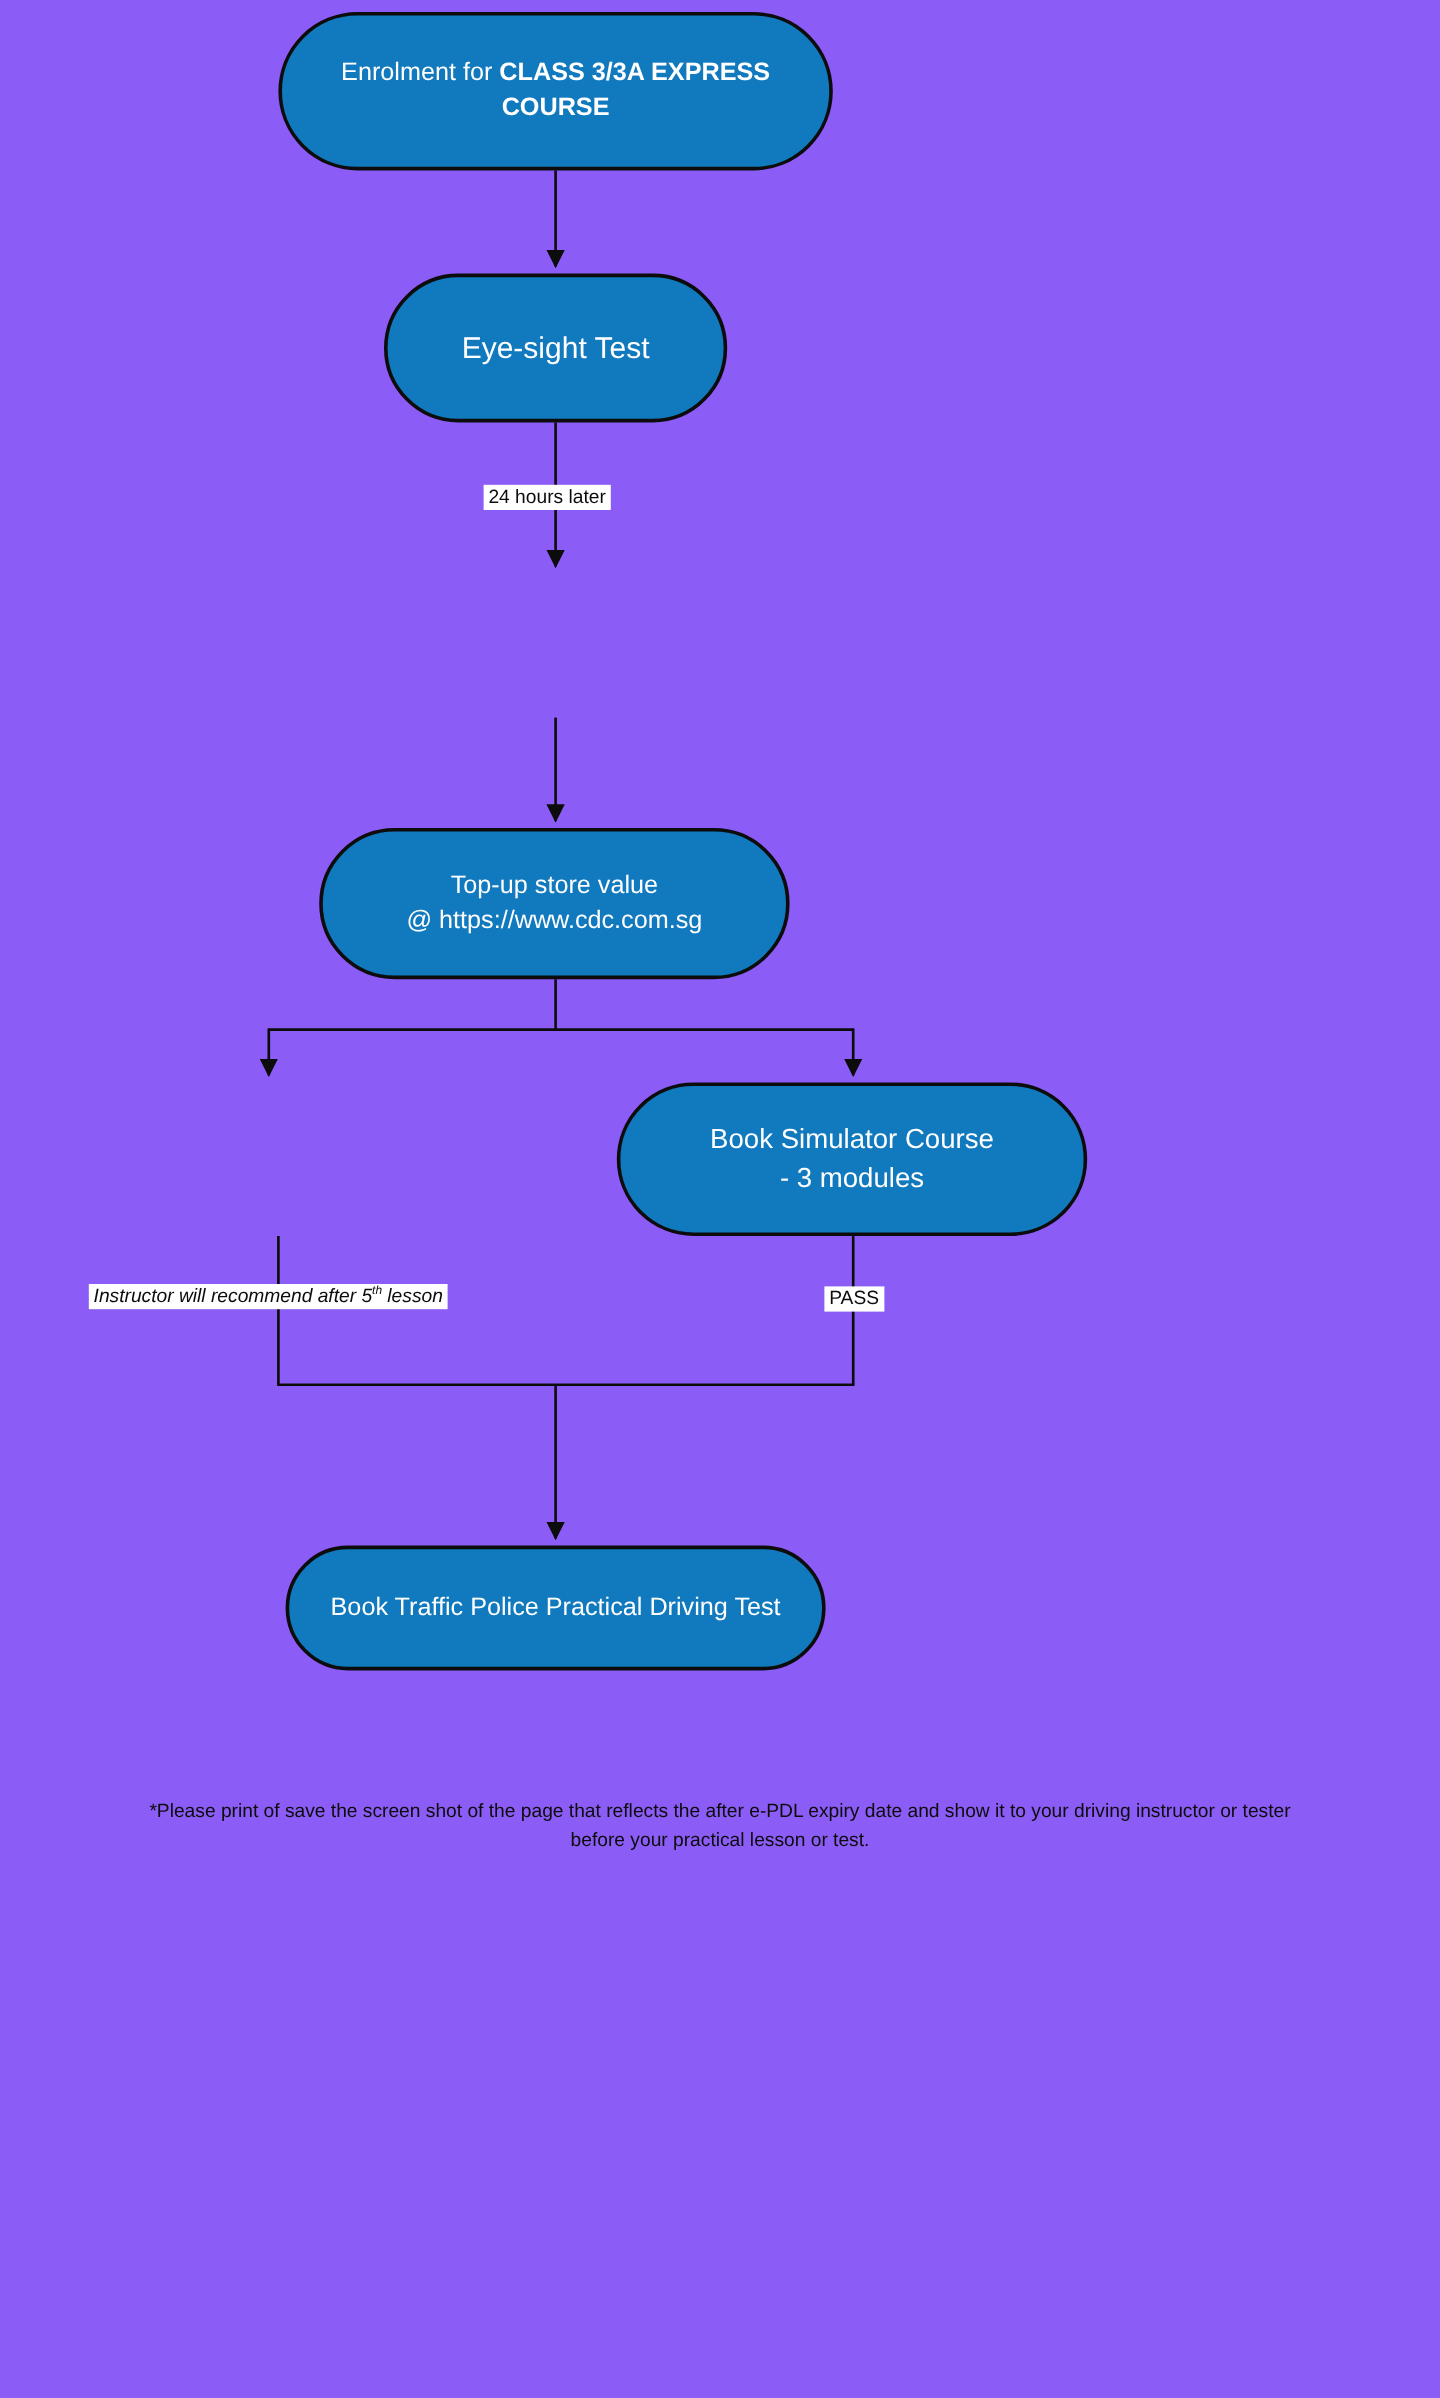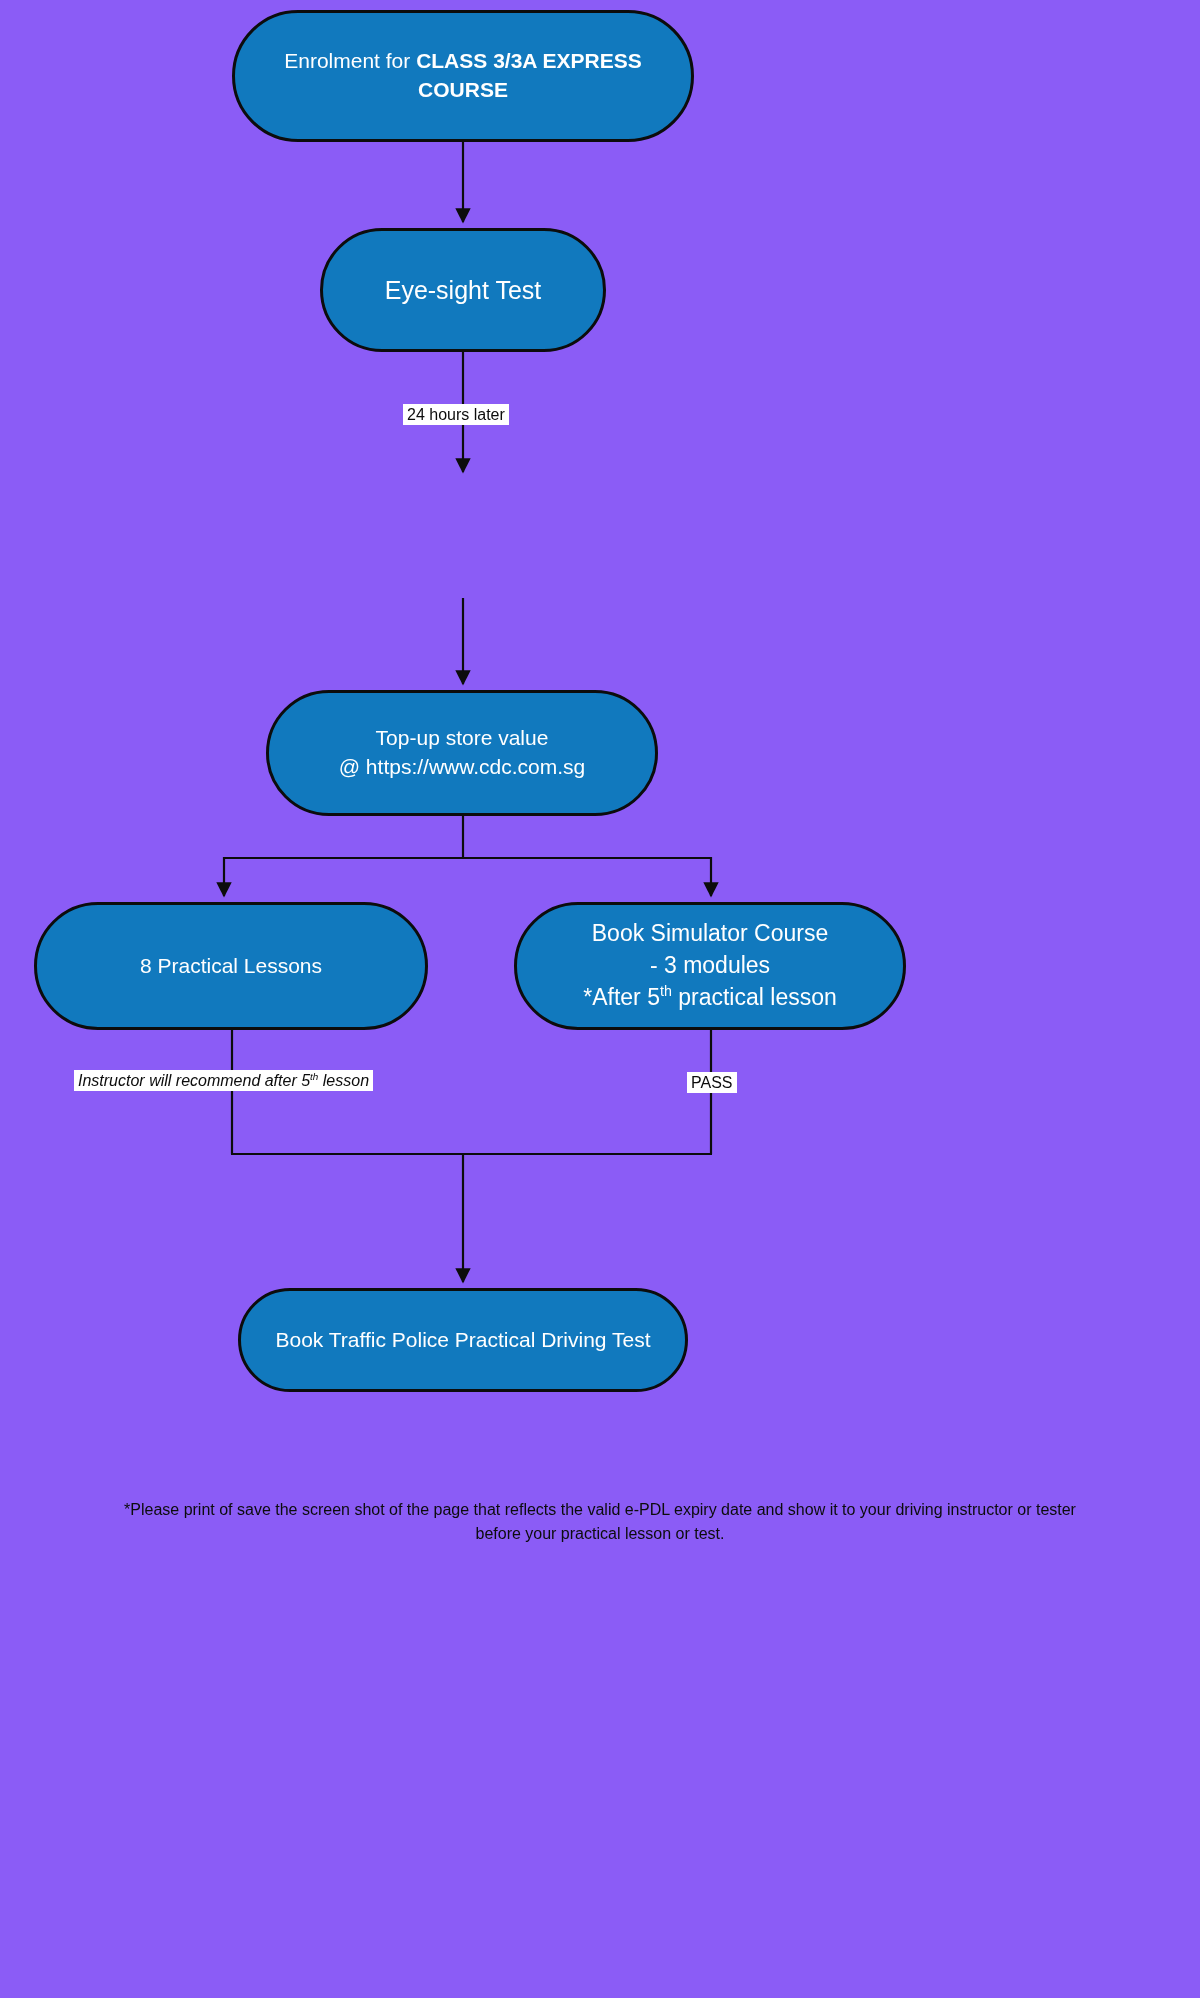--- a/index.html
+++ b/index.html
@@ -165,40 +165,36 @@
   </div>
 
 
   <div class="node" id="node-topup">
     <span class="node-text">
       <span class="node-line">Top-up store value</span>
       <span class="node-line">@ https://www.cdc.com.sg</span>
     </span>
   </div>
 
-  <div class="node" id="node-practical">
-    <span class="node-text">8 Practical Lessons</span>
-  </div>
 
   <div class="node" id="node-simulator">
     <span class="node-text">
       <span class="node-line">Book Simulator Course</span>
       <span class="node-line">- 3 modules</span>
-      <span class="node-line"><span>*After 5</span><sup>th</sup><span> practical lesson</span></span>
     </span>
   </div>
 
   <div class="node" id="node-booktest">
     <span class="node-text">Book Traffic Police Practical Driving Test</span>
   </div>
 
   <div class="edge-label" id="label-24h">24 hours later</div>
 
   <div class="edge-label" id="label-instructor"><span>Instructor will recommend after 5</span><sup>th</sup><span> lesson</span></div>
 
   <div class="edge-label" id="label-pass">PASS</div>
 
   <div id="footnote">
-    <span class="footnote-line">*Please print of save the screen shot of the page that reflects the valid e-PDL expiry date and show it to your</span>
+    <span class="footnote-line">*Please print of save the screen shot of the page that reflects the after e-PDL expiry date and show it to your</span>
     <span class="footnote-line">driving instructor or tester before your practical lesson or test.</span>
   </div>
 
 </div>
 
 </body></html>

